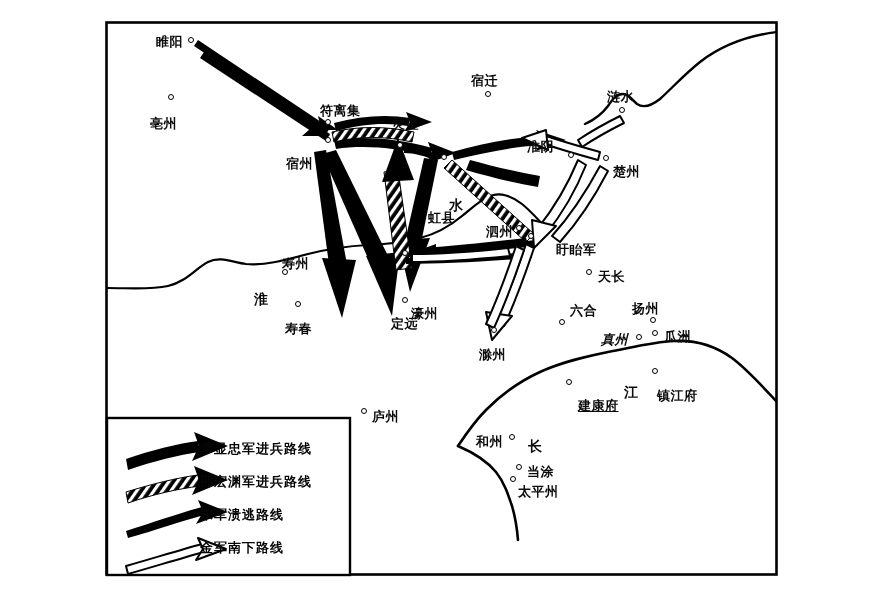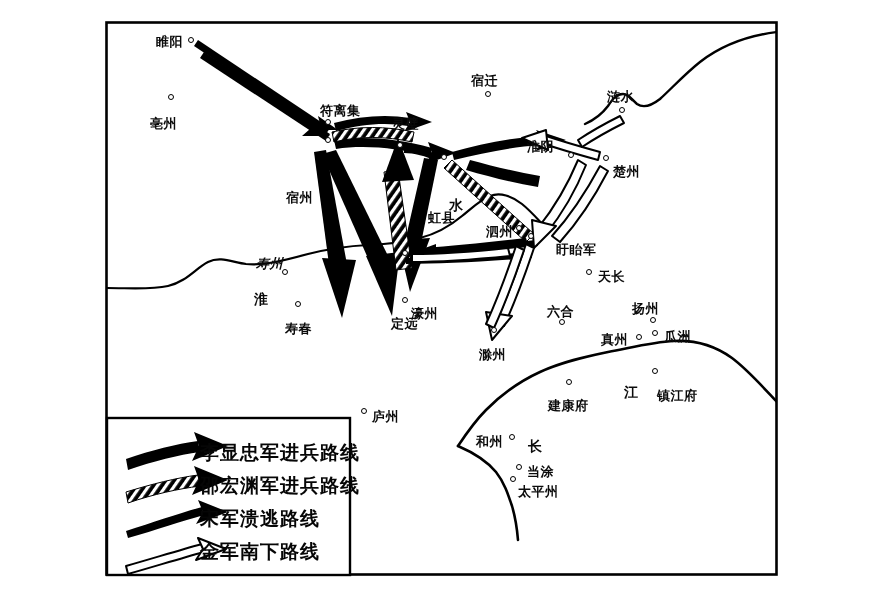--- a/index.html
+++ b/index.html
@@ -4,21 +4,21 @@
 <style>
   html,body{margin:0;padding:0;background:#ffffff;}
   body{width:884px;height:590px;overflow:hidden;
        font-family:"DejaVu Sans","Liberation Sans",sans-serif;}
   #stage{position:relative;width:884px;height:590px;background:#fff;text-align:center;}
   #mapsvg{position:absolute;left:0;top:0;}
   .lbl{position:absolute;font-size:13px;color:#0b0b0b;white-space:nowrap;
        font-weight:700;letter-spacing:.5px;line-height:1;
        font-family:"DejaVu Sans","Liberation Sans",sans-serif;}
   .riv{position:absolute;font-size:14px;font-weight:700;color:#0b0b0b;}
-  .legend-txt{position:absolute;font-size:19px;font-weight:700;color:#060606;
+  .legend-txt{position:absolute;font-size:13px;font-weight:700;color:#060606;
               white-space:nowrap;letter-spacing:1px;}
 </style>
 </head>
 <body>
 
 <div id="stage">
 
   <svg id="mapsvg" width="884" height="590" viewBox="0 0 884 590">
     <defs>
       <pattern id="hatch" width="7" height="7" patternUnits="userSpaceOnUse" patternTransform="rotate(35)">
@@ -162,65 +162,65 @@
   </svg>
 
   <div id="places">
       <div style="position: absolute; left: 188px; top: 37px; width: 6px; height: 6px; border: 1.6px solid rgb(0, 0, 0); border-radius: 50%; background: rgb(255, 255, 255); box-sizing: border-box;"></div>
       <div class="lbl" style="left: 156px; top: 35px;">睢阳</div>
       <div style="position: absolute; left: 168px; top: 94px; width: 6px; height: 6px; border: 1.6px solid rgb(0, 0, 0); border-radius: 50%; background: rgb(255, 255, 255); box-sizing: border-box;"></div>
       <div class="lbl" style="left: 150px; top: 117px;">亳州</div>
       <div style="position: absolute; left: 325px; top: 119px; width: 6px; height: 6px; border: 1.6px solid rgb(0, 0, 0); border-radius: 50%; background: rgb(255, 255, 255); box-sizing: border-box;"></div>
       <div class="lbl" style="left: 320px; top: 104px;">符离集</div>
       <div style="position: absolute; left: 325px; top: 137px; width: 6px; height: 6px; border: 1.6px solid rgb(0, 0, 0); border-radius: 50%; background: rgb(255, 255, 255); box-sizing: border-box;"></div>
-      <div class="lbl" style="left: 286px; top: 157px; margin-top: 34px;">宿州</div>
+      <div class="lbl" style="left: 286px; top: 157px;">宿州</div>
       <div style="position: absolute; left: 397px; top: 142px; width: 6px; height: 6px; border: 1.6px solid rgb(0, 0, 0); border-radius: 50%; background: rgb(255, 255, 255); box-sizing: border-box;"></div>
       <div class="lbl" style="left: 392px; top: 117px;">灵璧</div>
       <div style="position: absolute; left: 441px; top: 154px; width: 6px; height: 6px; border: 1.6px solid rgb(0, 0, 0); border-radius: 50%; background: rgb(255, 255, 255); box-sizing: border-box;"></div>
       <div class="lbl" style="left: 428px; top: 191px; margin-top: 20px;">虹县</div>
       <div style="position: absolute; left: 485px; top: 91px; width: 6px; height: 6px; border: 1.6px solid rgb(0, 0, 0); border-radius: 50%; background: rgb(255, 255, 255); box-sizing: border-box;"></div>
       <div class="lbl" style="left: 471px; top: 74px;">宿迁</div>
       <div style="position: absolute; left: 619px; top: 107px; width: 6px; height: 6px; border: 1.6px solid rgb(0, 0, 0); border-radius: 50%; background: rgb(255, 255, 255); box-sizing: border-box;"></div>
       <div class="lbl" style="left: 607px; top: 90px;">涟水</div>
       <div style="position: absolute; left: 603px; top: 155px; width: 6px; height: 6px; border: 1.6px solid rgb(0, 0, 0); border-radius: 50%; background: rgb(255, 255, 255); box-sizing: border-box;"></div>
       <div class="lbl" style="left: 613px; top: 165px;">楚州</div>
       <div style="position: absolute; left: 568px; top: 152px; width: 6px; height: 6px; border: 1.6px solid rgb(0, 0, 0); border-radius: 50%; background: rgb(255, 255, 255); box-sizing: border-box;"></div>
       <div class="lbl" style="left: 527px; top: 140px;">淮阴</div>
       <div style="position: absolute; left: 516px; top: 225px; width: 6px; height: 6px; border: 1.6px solid rgb(0, 0, 0); border-radius: 50%; background: rgb(255, 255, 255); box-sizing: border-box;"></div>
       <div class="lbl" style="left: 486px; top: 225px;">泗州</div>
       <div style="position: absolute; left: 528px; top: 233px; width: 6px; height: 6px; border: 1.6px solid rgb(0, 0, 0); border-radius: 50%; background: rgb(255, 255, 255); box-sizing: border-box;"></div>
       <div class="lbl" style="left: 540px; top: 243px; padding-left: 16px;">盱眙军</div>
       <div style="position: absolute; left: 586px; top: 269px; width: 6px; height: 6px; border: 1.6px solid rgb(0, 0, 0); border-radius: 50%; background: rgb(255, 255, 255); box-sizing: border-box;"></div>
       <div class="lbl" style="left: 598px; top: 270px;">天长</div>
       <div style="position: absolute; left: 559px; top: 319px; width: 6px; height: 6px; border: 1.6px solid rgb(0, 0, 0); border-radius: 50%; background: rgb(255, 255, 255); box-sizing: border-box;"></div>
-      <div class="lbl" style="left: 547px; top: 305px;">六合</div>
+      <div class="lbl" style="left: 570px; top: 305px; font-family: Liberation Mono, monospace;">六合</div>
       <div style="position: absolute; left: 650px; top: 317px; width: 6px; height: 6px; border: 1.6px solid rgb(0, 0, 0); border-radius: 50%; background: rgb(255, 255, 255); box-sizing: border-box;"></div>
       <div class="lbl" style="left: 632px; top: 302px;">扬州</div>
       <div style="position: absolute; left: 636px; top: 334px; width: 6px; height: 6px; border: 1.6px solid rgb(0, 0, 0); border-radius: 50%; background: rgb(255, 255, 255); box-sizing: border-box;"></div>
-      <div class="lbl" style="left: 601px; top: 333px;">真州</div>
+      <div class="lbl" style="left: 601px; top: 333px; font-style: italic;">真州</div>
       <div style="position: absolute; left: 652px; top: 330px; width: 6px; height: 6px; border: 1.6px solid rgb(0, 0, 0); border-radius: 50%; background: rgb(255, 255, 255); box-sizing: border-box;"></div>
       <div class="lbl" style="left: 664px; top: 330px;">瓜洲</div>
       <div style="position: absolute; left: 652px; top: 368px; width: 6px; height: 6px; border: 1.6px solid rgb(0, 0, 0); border-radius: 50%; background: rgb(255, 255, 255); box-sizing: border-box;"></div>
       <div class="lbl" style="left: 657px; top: 389px;">镇江府</div>
       <div style="position: absolute; left: 566px; top: 379px; width: 6px; height: 6px; border: 1.6px solid rgb(0, 0, 0); border-radius: 50%; background: rgb(255, 255, 255); box-sizing: border-box;"></div>
-      <div class="lbl" style="left: 548px; top: 399px;">建康府</div>
+      <div class="lbl" style="left: 578px; top: 399px; text-decoration: underline;">建康府</div>
       <div style="position: absolute; left: 509px; top: 434px; width: 6px; height: 6px; border: 1.6px solid rgb(0, 0, 0); border-radius: 50%; background: rgb(255, 255, 255); box-sizing: border-box;"></div>
       <div class="lbl" style="left: 476px; top: 435px;">和州</div>
       <div style="position: absolute; left: 516px; top: 464px; width: 6px; height: 6px; border: 1.6px solid rgb(0, 0, 0); border-radius: 50%; background: rgb(255, 255, 255); box-sizing: border-box;"></div>
       <div class="lbl" style="left: 527px; top: 465px;">当涂</div>
       <div style="position: absolute; left: 510px; top: 476px; width: 6px; height: 6px; border: 1.6px solid rgb(0, 0, 0); border-radius: 50%; background: rgb(255, 255, 255); box-sizing: border-box;"></div>
       <div class="lbl" style="left: 518px; top: 485px;">太平州</div>
       <div style="position: absolute; left: 491px; top: 327px; width: 6px; height: 6px; border: 1.6px solid rgb(0, 0, 0); border-radius: 50%; background: rgb(255, 255, 255); box-sizing: border-box;"></div>
       <div class="lbl" style="left: 479px; top: 348px;">滁州</div>
       <div style="position: absolute; left: 402px; top: 250px; width: 6px; height: 6px; border: 1.6px solid rgb(0, 0, 0); border-radius: 50%; background: rgb(255, 255, 255); box-sizing: border-box;"></div>
       <div class="lbl" style="left: 411px; top: 263px; margin-top: 44px;">濠州</div>
       <div style="position: absolute; left: 402px; top: 297px; width: 6px; height: 6px; border: 1.6px solid rgb(0, 0, 0); border-radius: 50%; background: rgb(255, 255, 255); box-sizing: border-box;"></div>
       <div class="lbl" style="left: 391px; top: 317px;">定远</div>
       <div style="position: absolute; left: 282px; top: 269px; width: 6px; height: 6px; border: 1.6px solid rgb(0, 0, 0); border-radius: 50%; background: rgb(255, 255, 255); box-sizing: border-box;"></div>
-      <div class="lbl" style="left: 256px; top: 257px; font-style: italic;">寿州</div>
+      <div class="lbl" style="left: 282px; top: 257px;">寿州</div>
       <div style="position: absolute; left: 295px; top: 301px; width: 6px; height: 6px; border: 1.6px solid rgb(0, 0, 0); border-radius: 50%; background: rgb(255, 255, 255); box-sizing: border-box;"></div>
       <div class="lbl" style="left: 285px; top: 322px; font-family: Liberation Serif, serif;">寿春</div>
       <div style="position: absolute; left: 361px; top: 408px; width: 6px; height: 6px; border: 1.6px solid rgb(0, 0, 0); border-radius: 50%; background: rgb(255, 255, 255); box-sizing: border-box;"></div>
       <div class="lbl" style="left: 372px; top: 410px;">庐州</div>
     </div>
   <div id="rivers">
       <div class="riv" style="left: 254px; top: 291px;">淮</div>
       <div class="riv" style="left: 449px; top: 197px;">水</div>
       <div class="riv" style="left: 624px; top: 384px;">江</div>
       <div class="riv" style="left: 528px; top: 438px;">长</div>

